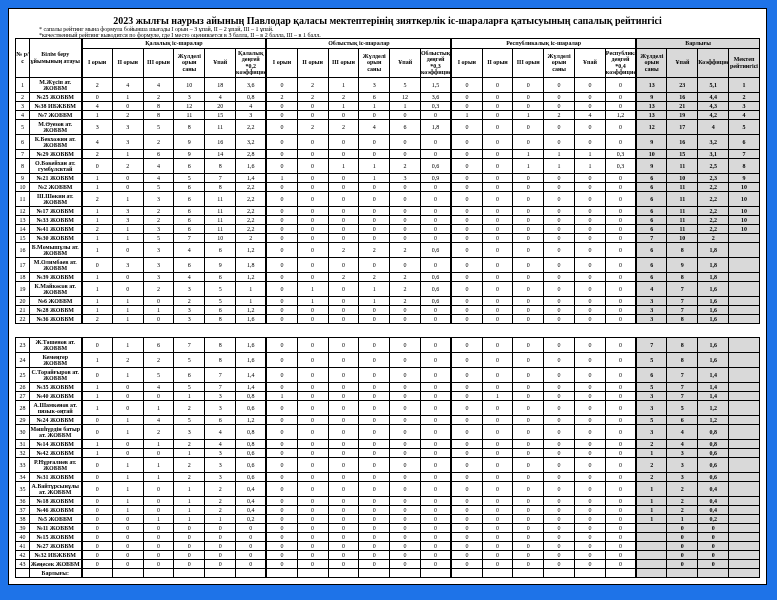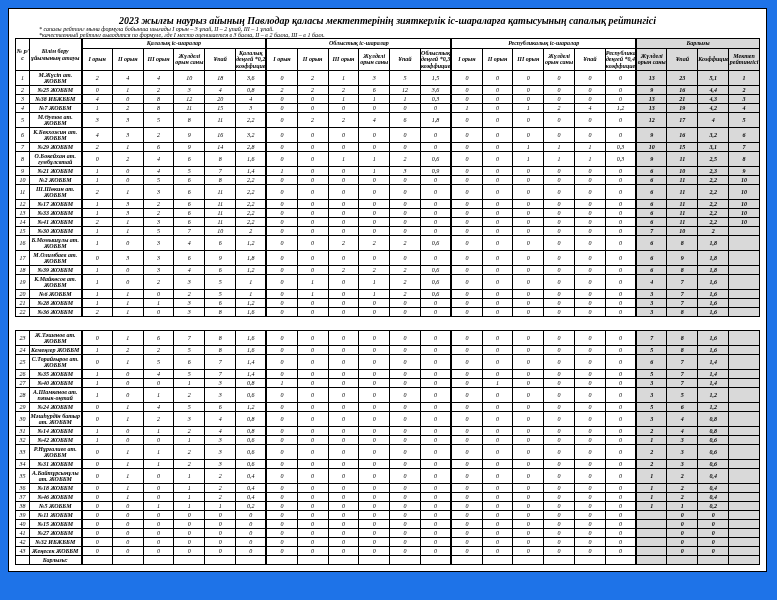--- a/index.html
+++ b/index.html
@@ -1,16 +1,16 @@
 <!DOCTYPE html>
 <html><head>
 <meta charset="utf-8">
 <style>
   html,body{margin:0;padding:0;background:#1e73e8;font-family:"Times New Roman",serif;}
-  .page{background:#fff;margin:8px;padding:6px;border:1px solid #000;width:759px;box-sizing:border-box;font-style:italic;}
+  .page{background:#fff;margin:8px;padding:6px;border:1px solid #000;width:759px;box-sizing:border-box;}
   .title{font-size:10px;font-weight:bold;text-align:center;}
   .sub{font-size:6px;text-align:left;padding-left:24px;}
   table{border-collapse:collapse;width:100%;table-layout:fixed;font-size:6px;}
   th,td{border:1px solid #000;text-align:center;vertical-align:middle;overflow:hidden;padding:1px 0;}
   th{font-weight:bold;line-height:1.1;}
   .shade{background:#d9d9d9;}
   .thickL{border-left:2px solid #000;}
   .num{width:14px;}
   .name{width:52px;font-weight:bold;}
   .gap{height:14px;border:none;}

